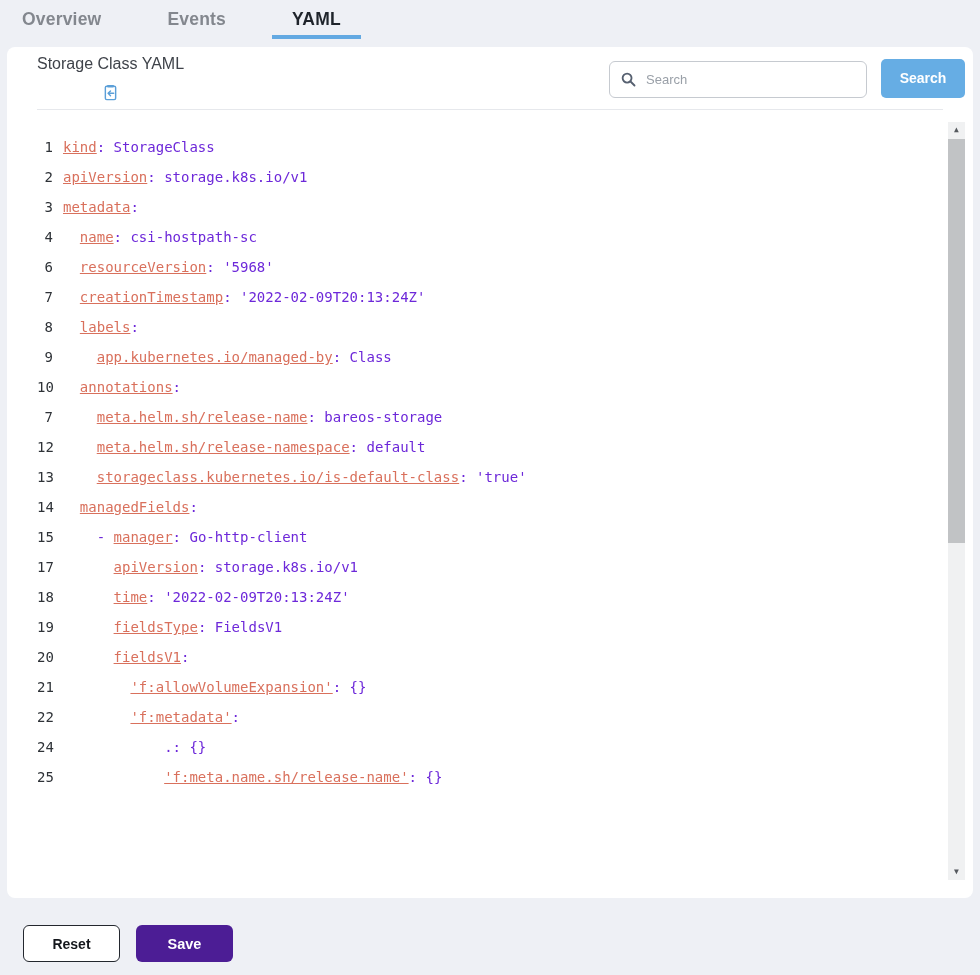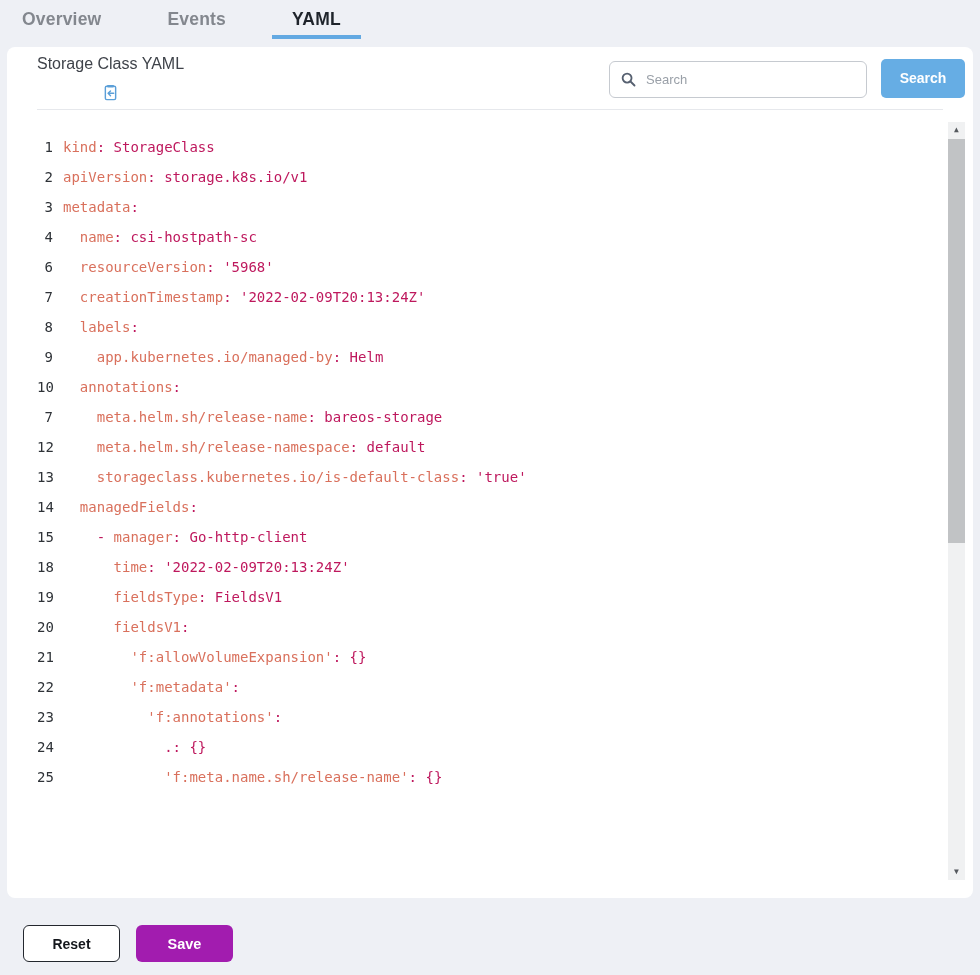--- a/index.html
+++ b/index.html
@@ -101,22 +101,22 @@
     overflow:hidden;
   }
   .code-line { white-space:pre; }
   .ln {
     display:inline-block;
     width:26px;
     text-align:right;
     padding-right:10px;
     color:#2e3237;
   }
-  .k { color:#d9705c; }
-  .p { color:#be185d;margin-top:7px; }
+  .k { color:#d9705c;text-decoration:underline; }
+  .p { color:#6d28d9;margin-top:7px; }
 
   
   .scrollbar {
     position:absolute;
     right:8px; top:4px; bottom:14px;
     width:17px;
     background:#f0f1f2;
   }
   .sb-arrow {
     position:absolute; left:0; right:0;
@@ -147,21 +147,21 @@
     border:1px solid #23272e;
     border-radius:6px;
     font-size:14px; font-weight:700;
     color:#14171c;
     font-family:"Liberation Sans", sans-serif;
     cursor:pointer;
   }
   .save-btn {
     position:absolute; left:136px; top:22px;
     width:97px; height:37px;
-    background:#a21caf;
+    background:#4c1d95;
     border:none;
     border-radius:6px;
     font-size:14.5px; font-weight:700;
     color:#ffffff;
     font-family:"Liberation Sans", sans-serif;
     cursor:pointer;
   }
 </style>
 </head>
 <body>
@@ -201,33 +201,33 @@
 
   <div class="code-area">
     <div id="code-lines">
         <div class="code-line"><span class="ln">1</span><span class="k">kind</span><span class="p">: StorageClass</span></div>
         <div class="code-line"><span class="ln">2</span><span class="k">apiVersion</span><span class="p">: storage.k8s.io/v1</span></div>
         <div class="code-line"><span class="ln">3</span><span class="k">metadata</span><span class="p">:</span></div>
         <div class="code-line"><span class="ln">4</span><span class="p">  </span><span class="k">name</span><span class="p">: csi-hostpath-sc</span></div>
         <div class="code-line"><span class="ln">6</span><span class="p">  </span><span class="k">resourceVersion</span><span class="p">: '5968'</span></div>
         <div class="code-line"><span class="ln">7</span><span class="p">  </span><span class="k">creationTimestamp</span><span class="p">: '2022-02-09T20:13:24Z'</span></div>
         <div class="code-line"><span class="ln">8</span><span class="p">  </span><span class="k">labels</span><span class="p">:</span></div>
-        <div class="code-line"><span class="ln">9</span><span class="p">    </span><span class="k">app.kubernetes.io/managed-by</span><span class="p">: Helm</span></div>
+        <div class="code-line"><span class="ln">9</span><span class="p">    </span><span class="k">app.kubernetes.io/managed-by</span><span class="p">: Class</span></div>
         <div class="code-line"><span class="ln">10</span><span class="p">  </span><span class="k">annotations</span><span class="p">:</span></div>
         <div class="code-line"><span class="ln">7</span><span class="p">    </span><span class="k">meta.helm.sh/release-name</span><span class="p">: bareos-storage</span></div>
         <div class="code-line"><span class="ln">12</span><span class="p">    </span><span class="k">meta.helm.sh/release-namespace</span><span class="p">: default</span></div>
         <div class="code-line"><span class="ln">13</span><span class="p">    </span><span class="k">storageclass.kubernetes.io/is-default-class</span><span class="p">: 'true'</span></div>
         <div class="code-line"><span class="ln">14</span><span class="p">  </span><span class="k">managedFields</span><span class="p">:</span></div>
         <div class="code-line"><span class="ln">15</span><span class="p">    - </span><span class="k">manager</span><span class="p">: Go-http-client</span></div>
+        <div class="code-line"><span class="ln">17</span><span class="p">      </span><span class="k">apiVersion</span><span class="p">: storage.k8s.io/v1</span></div>
         <div class="code-line"><span class="ln">18</span><span class="p">      </span><span class="k">time</span><span class="p">: '2022-02-09T20:13:24Z'</span></div>
         <div class="code-line"><span class="ln">19</span><span class="p">      </span><span class="k">fieldsType</span><span class="p">: FieldsV1</span></div>
         <div class="code-line"><span class="ln">20</span><span class="p">      </span><span class="k">fieldsV1</span><span class="p">:</span></div>
         <div class="code-line"><span class="ln">21</span><span class="p">        </span><span class="k">'f:allowVolumeExpansion'</span><span class="p">: {}</span></div>
         <div class="code-line"><span class="ln">22</span><span class="p">        </span><span class="k">'f:metadata'</span><span class="p">:</span></div>
-        <div class="code-line"><span class="ln">23</span><span class="p">          </span><span class="k">'f:annotations'</span><span class="p">:</span></div>
         <div class="code-line"><span class="ln">24</span><span class="p">            .: {}</span></div>
         <div class="code-line"><span class="ln">25</span><span class="p">            </span><span class="k">'f:meta.name.sh/release-name'</span><span class="p">: {}</span></div>
       </div>
     <div class="scrollbar">
       <div class="sb-arrow up">▲</div>
       <div class="sb-thumb"></div>
       <div class="sb-arrow down">▼</div>
     </div>
   </div>
 

